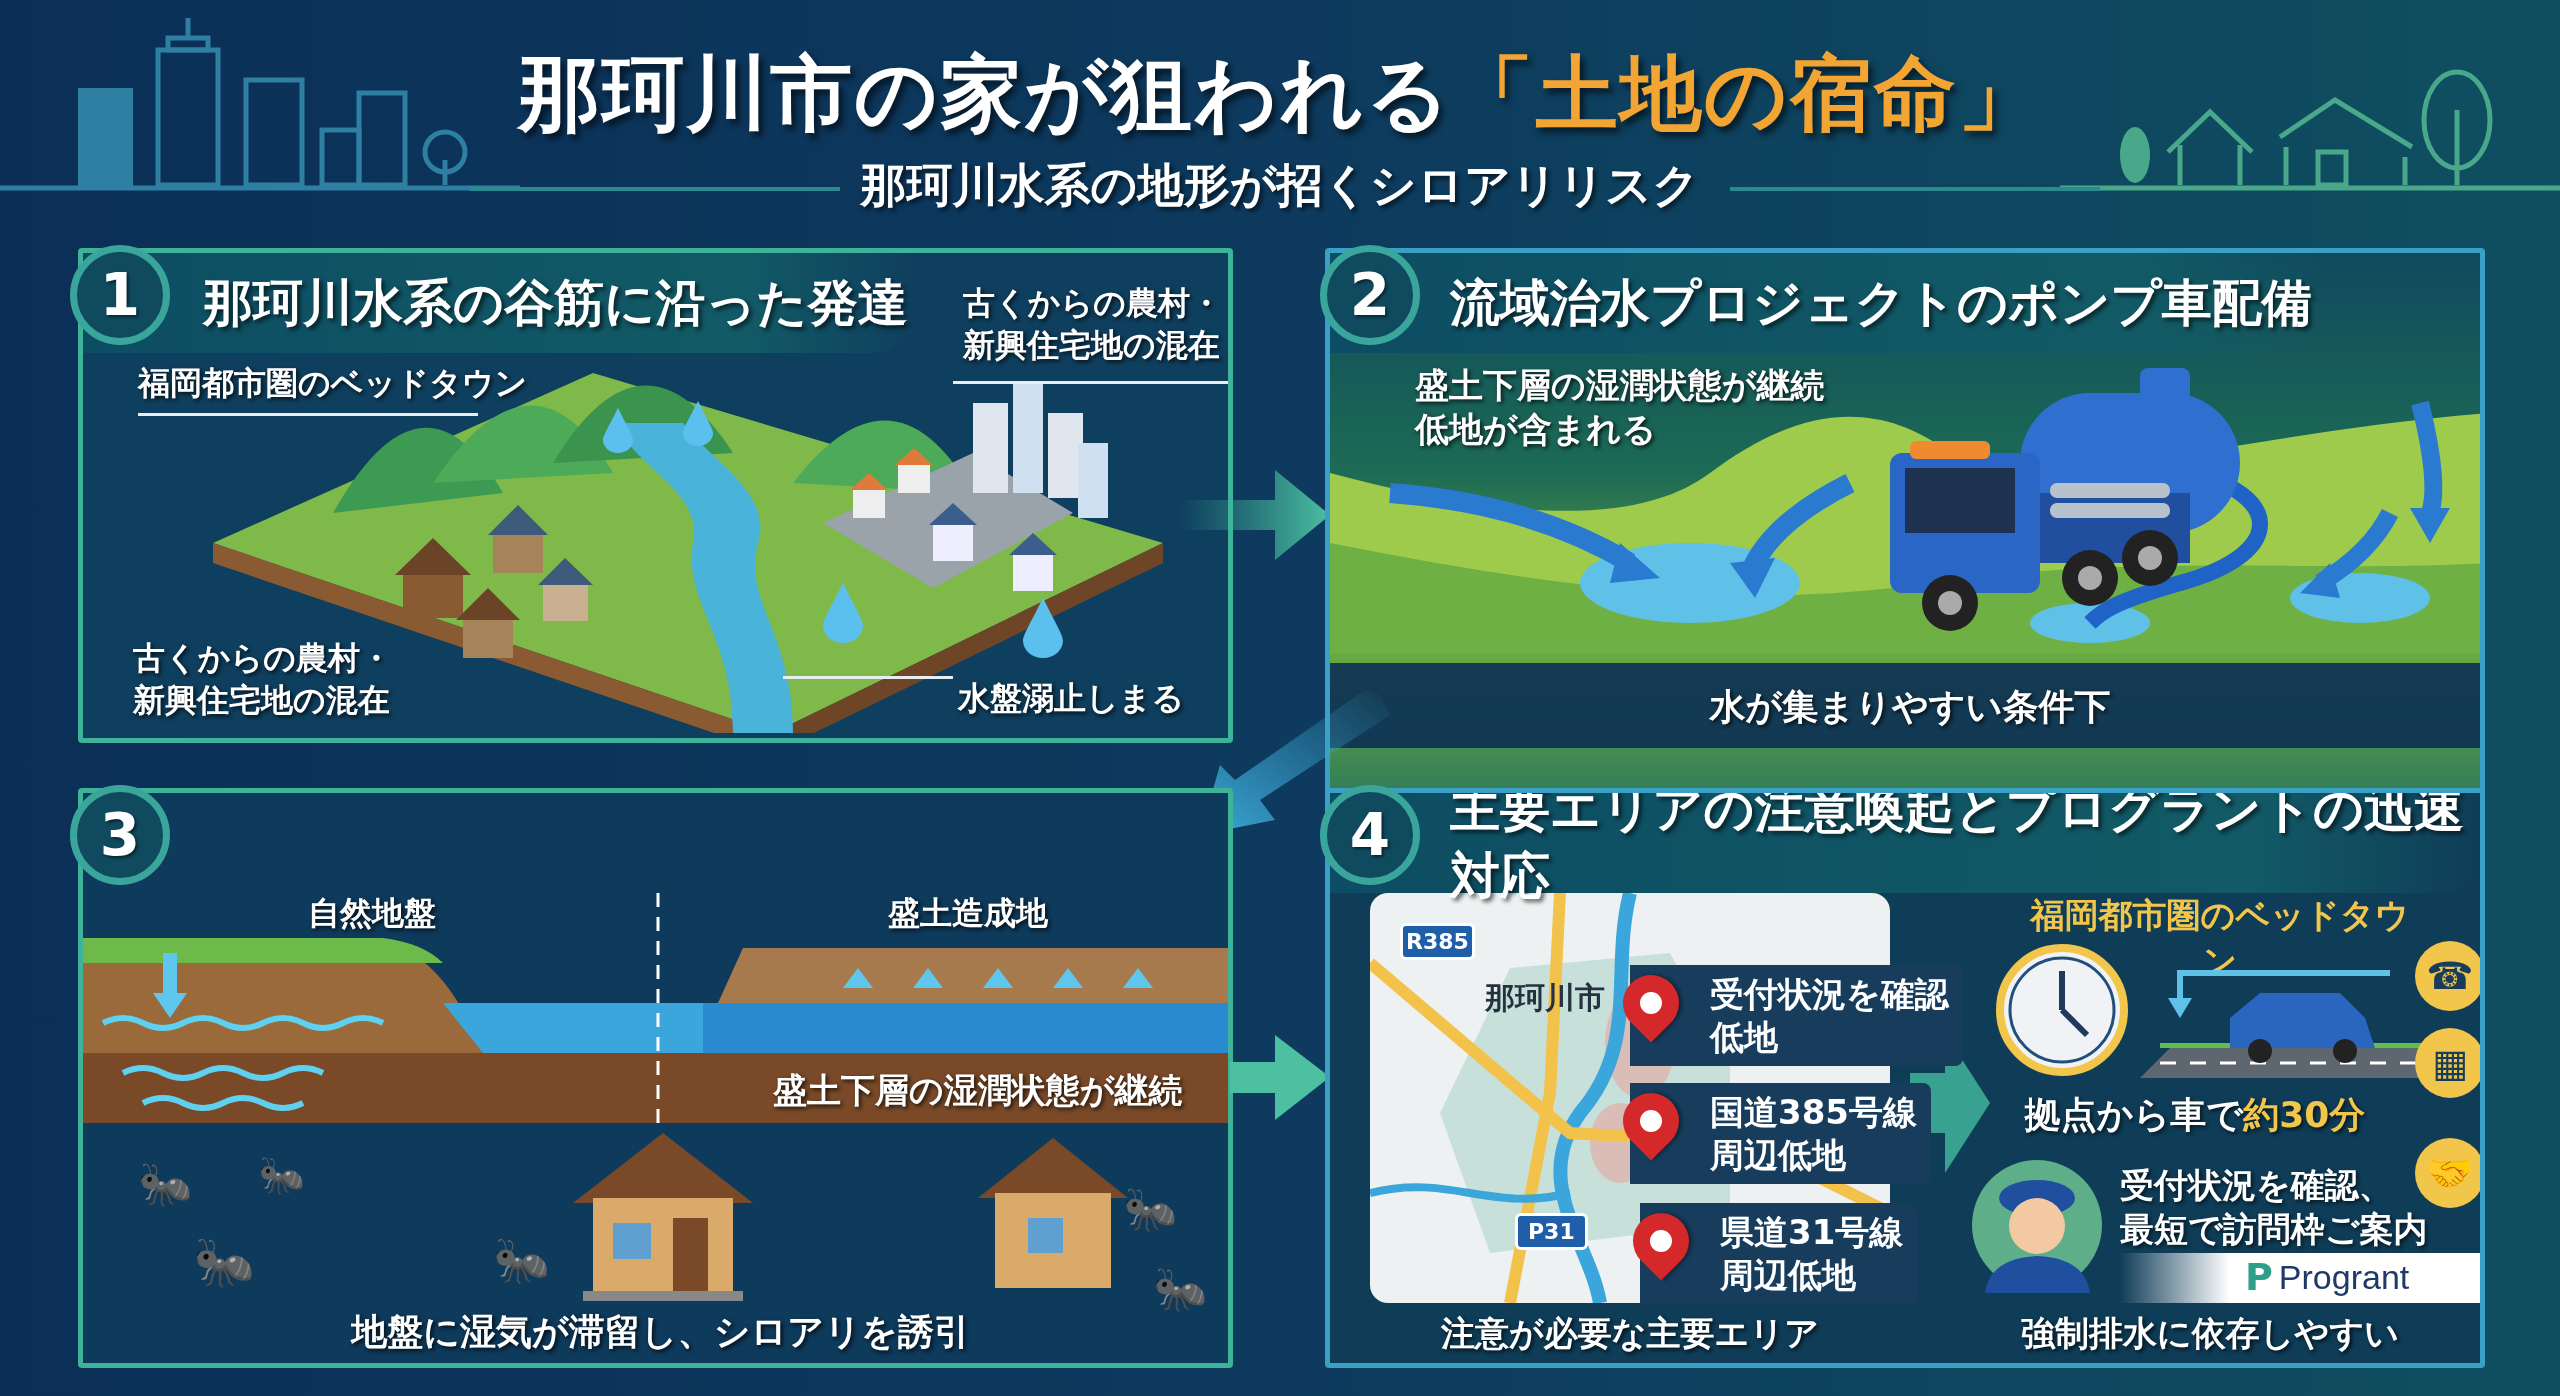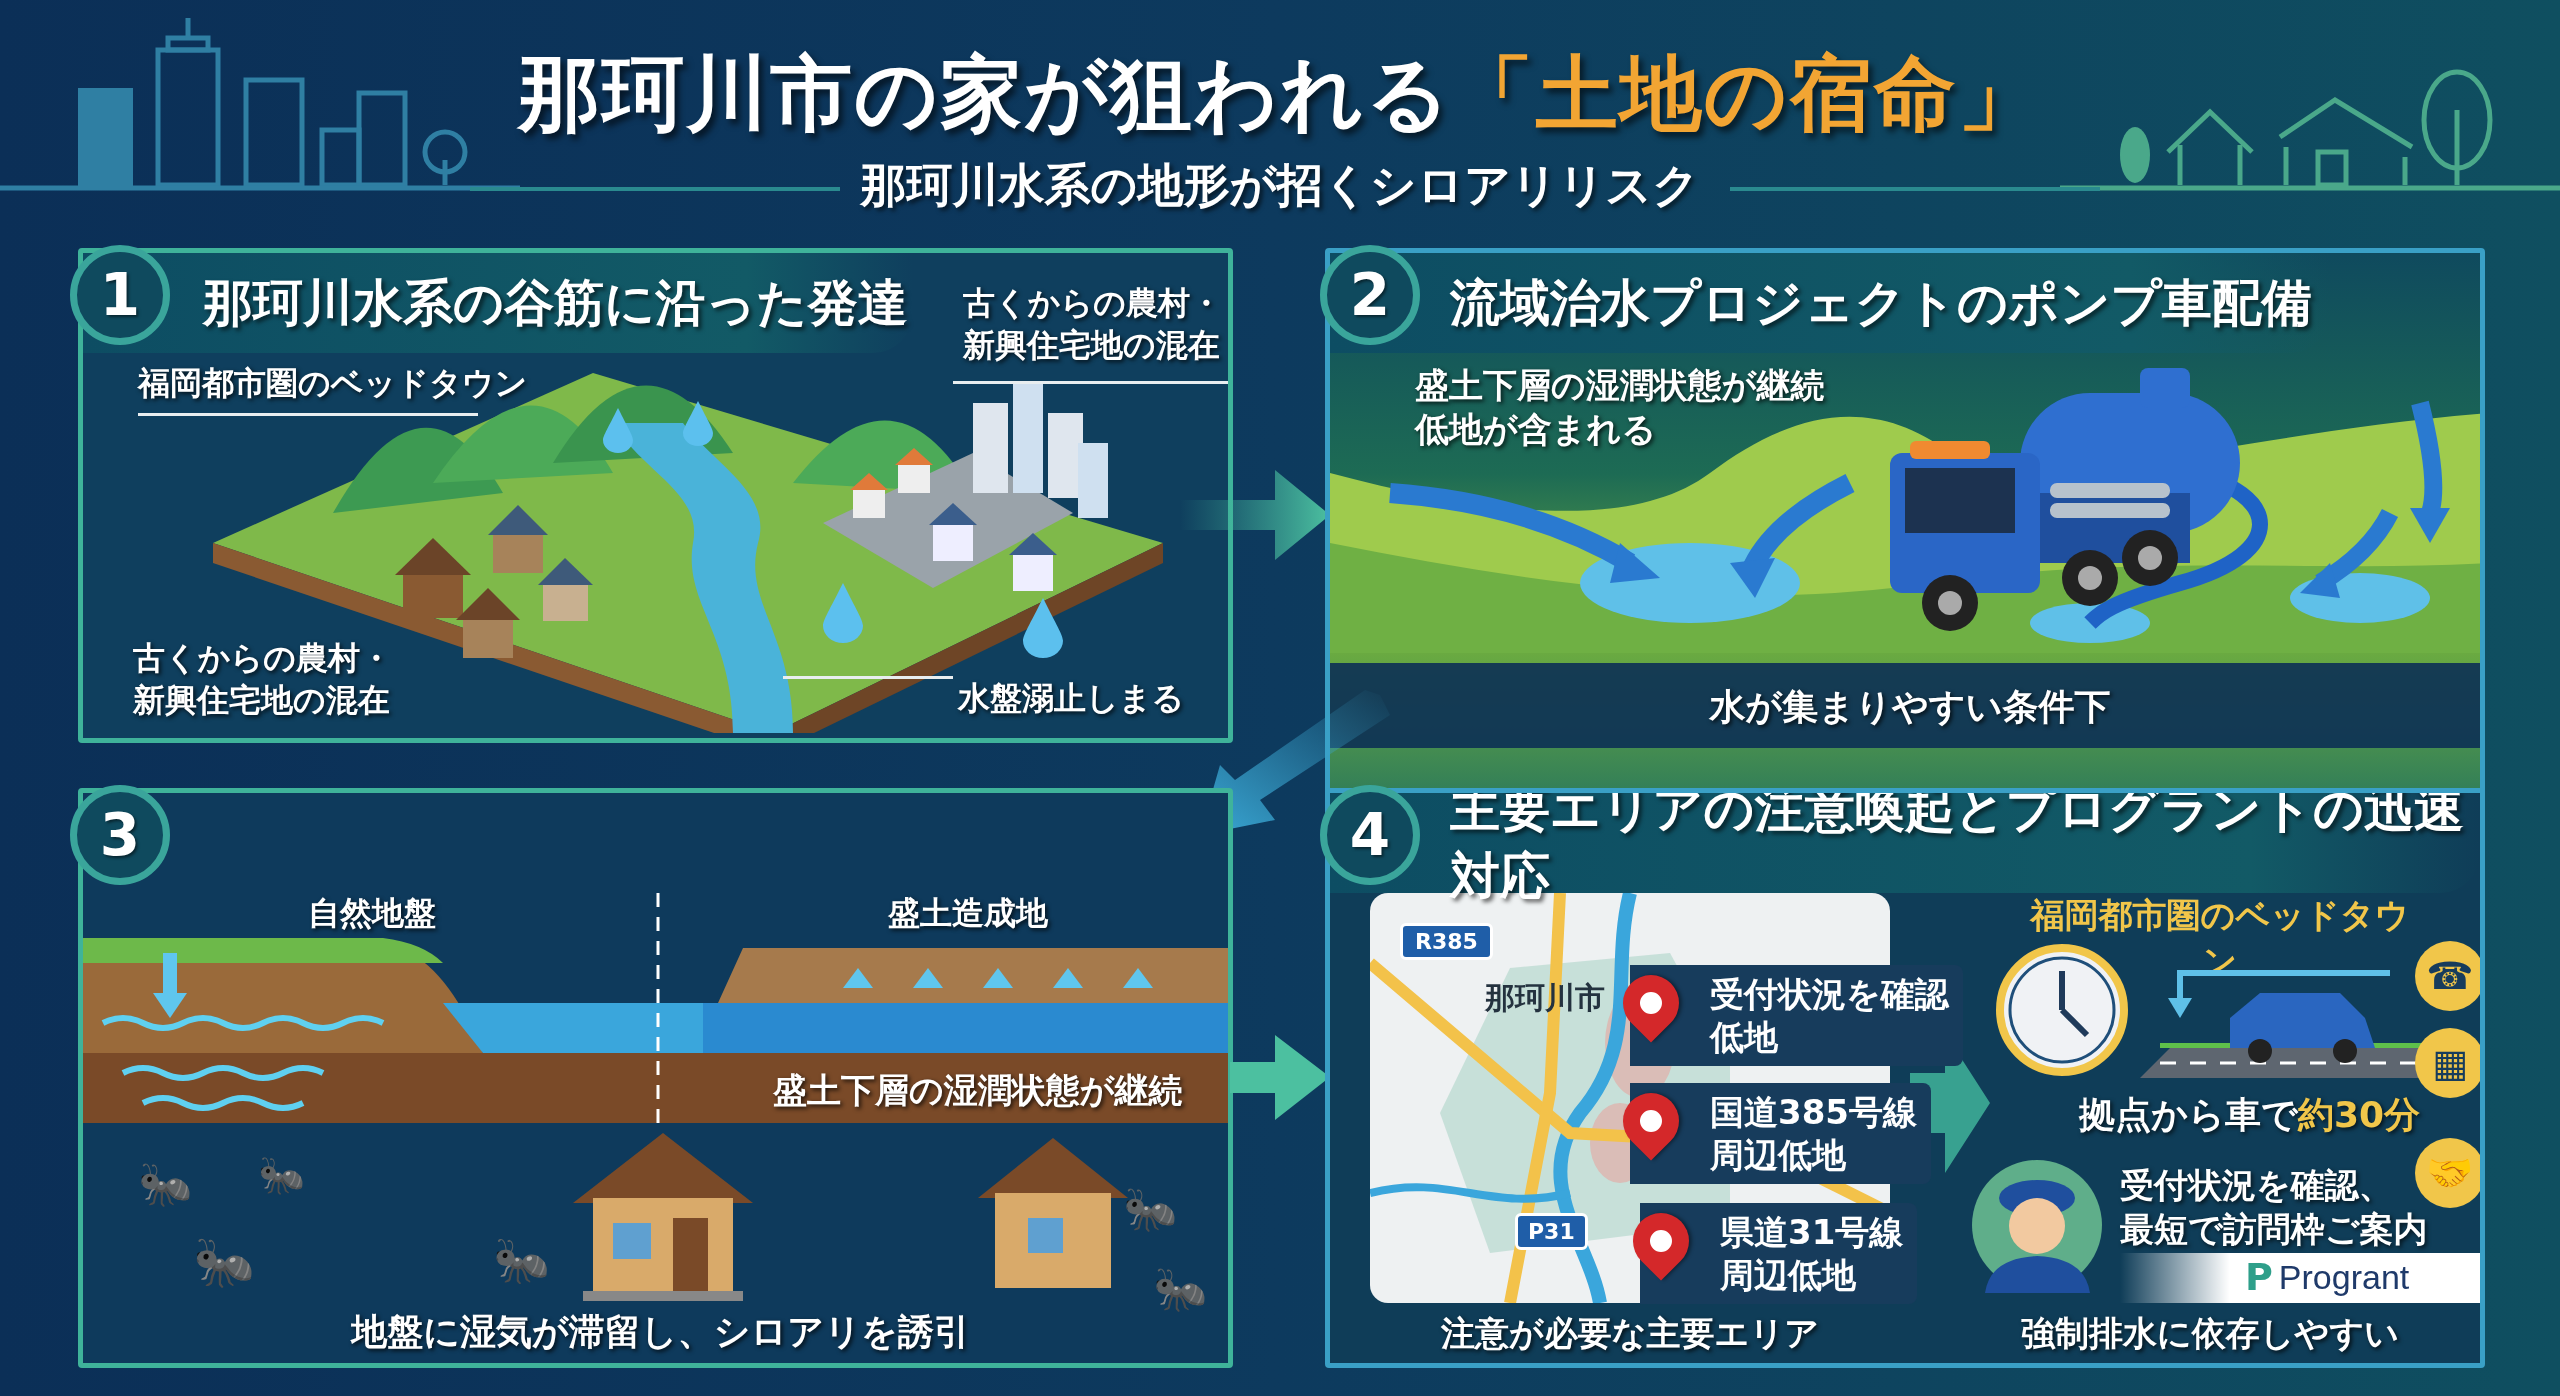--- a/index.html
+++ b/index.html
@@ -246,21 +246,21 @@
     <svg class="abs" style="left:0;top:0" width="520" height="410" viewBox="0 0 520 410">
       <path d="M140,75 L300,60 L360,170 L360,330 L120,360 L70,220Z" fill="#b7d9cf" opacity=".7"></path>
       <ellipse cx="270" cy="150" rx="35" ry="55" fill="#e6a5a0" opacity=".6"></ellipse>
       <ellipse cx="250" cy="250" rx="30" ry="40" fill="#e6a5a0" opacity=".6"></ellipse>
       <path d="M260,0 C240,80 270,150 210,220 C160,290 220,350 230,410" stroke="#3aa6dc" stroke-width="14" fill="none"></path>
       <path d="M0,70 L200,240 L380,250" stroke="#f3c24a" stroke-width="12" fill="none"></path>
       <path d="M190,0 L180,200 L140,410" stroke="#f3c24a" stroke-width="12" fill="none"></path>
       <path d="M380,250 L520,320" stroke="#f3c24a" stroke-width="12" fill="none"></path>
       <path d="M0,300 C80,280 120,320 200,300" stroke="#3aa6dc" stroke-width="8" fill="none"></path>
     </svg>
-    <div class="abs" style="left:30px;top:30px;background:#1f5ea8;color:#fff;font-size:22px;font-weight:bold;padding:3px 12px;border:3px solid #fff;border-radius:6px">R385</div>
+    <div class="abs" style="left:30px;top:30px;background:#1f5ea8;color:#fff;font-size:22px;font-weight:bold;padding:3px 3px;border:3px solid #fff;border-radius:6px">R385</div>
     <div class="abs" style="left:145px;top:320px;background:#1f5ea8;color:#fff;font-size:22px;font-weight:bold;padding:3px 10px;border:3px solid #fff;border-radius:6px">P31</div>
     <div class="abs" style="left:115px;top:85px;font-size:30px;font-weight:bold;color:#24323f">那珂川市</div>
   </div>
   <div class="pin" style="left:293px;top:182px"></div>
   <div class="pin-tag" style="left:300px;top:172px">
       <div>受付状況を確認</div>
       <div>低地</div>
     </div>
   <div class="pin" style="left:293px;top:300px"></div>
   <div class="pin-tag" style="left:300px;top:290px">
@@ -291,21 +291,21 @@
       <line x1="20" y1="100" x2="280" y2="100" stroke="#fff" stroke-width="3" stroke-dasharray="16,14"></line>
       <path d="M90,85 L90,55 L120,30 L200,30 L225,55 L235,85Z" fill="#2a66c0"></path>
       <circle cx="120" cy="88" r="12" fill="#222"></circle>
       <circle cx="205" cy="88" r="12" fill="#222"></circle>
       <path d="M250,10 L40,10 L40,40" stroke="#5fc0e8" stroke-width="6" fill="none"></path>
       <polygon points="28,35 52,35 40,55" fill="#5fc0e8"></polygon>
     </svg>
   <div class="roundicon" style="left:1085px;top:148px">☎</div>
   <div class="roundicon" style="left:1085px;top:235px">▦</div>
   <div class="roundicon" style="left:1085px;top:345px">🤝</div>
-  <div class="abs" style="left:640px;top:298px;width:450px;text-align:right;font-size:36px;font-weight:bold;text-shadow:2px 2px 4px rgba(0,0,0,.7)"><span>拠点から車で</span><span style="color:#f1c64a">約30分</span></div>
+  <div class="abs" style="left:640px;top:298px;width:450px;text-align:center;font-size:36px;font-weight:bold;text-shadow:2px 2px 4px rgba(0,0,0,.7)"><span>拠点から車で</span><span style="color:#f1c64a">約30分</span></div>
   <svg class="abs" style="left:640px;top:365px" width="135" height="135" viewBox="0 0 135 135">
       <circle cx="67" cy="67" r="65" fill="#5fae8a"></circle>
       <ellipse cx="67" cy="40" rx="38" ry="18" fill="#1f4f9e"></ellipse>
       <circle cx="67" cy="68" r="28" fill="#f2c9a0"></circle>
       <path d="M15,135 Q20,100 67,98 Q115,100 120,135Z" fill="#1f4f9e"></path>
     </svg>
   <div class="abs" style="left:790px;top:370px;font-size:34px;font-weight:bold;line-height:1.3;text-shadow:2px 2px 4px rgba(0,0,0,.7)">
       <div>受付状況を確認、</div>
       <div>最短で訪問枠ご案内</div>
     </div>

